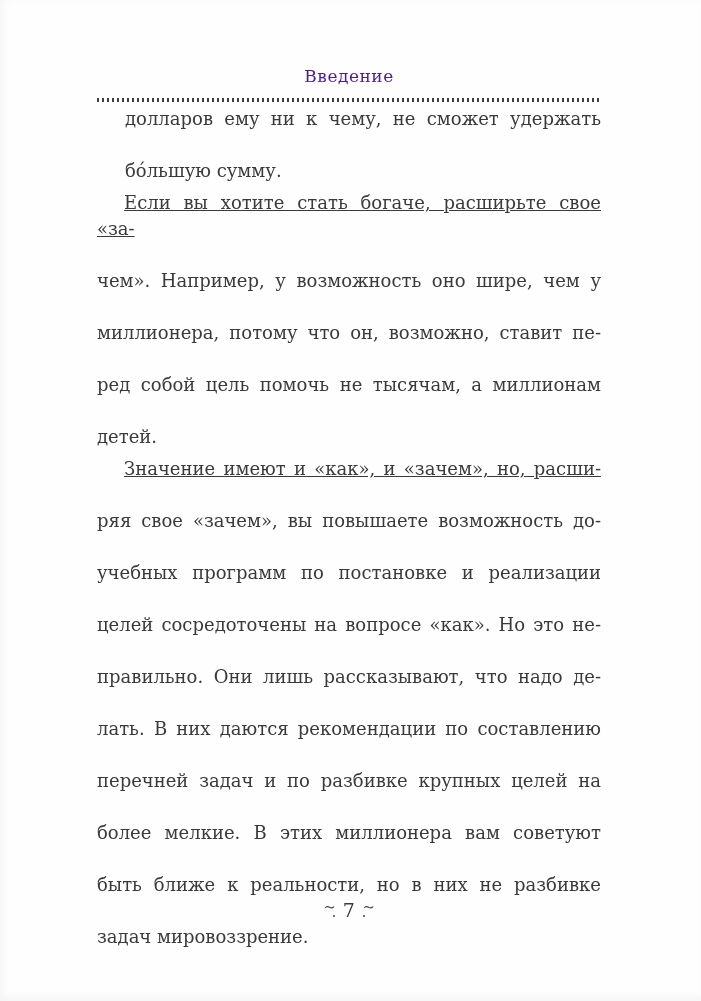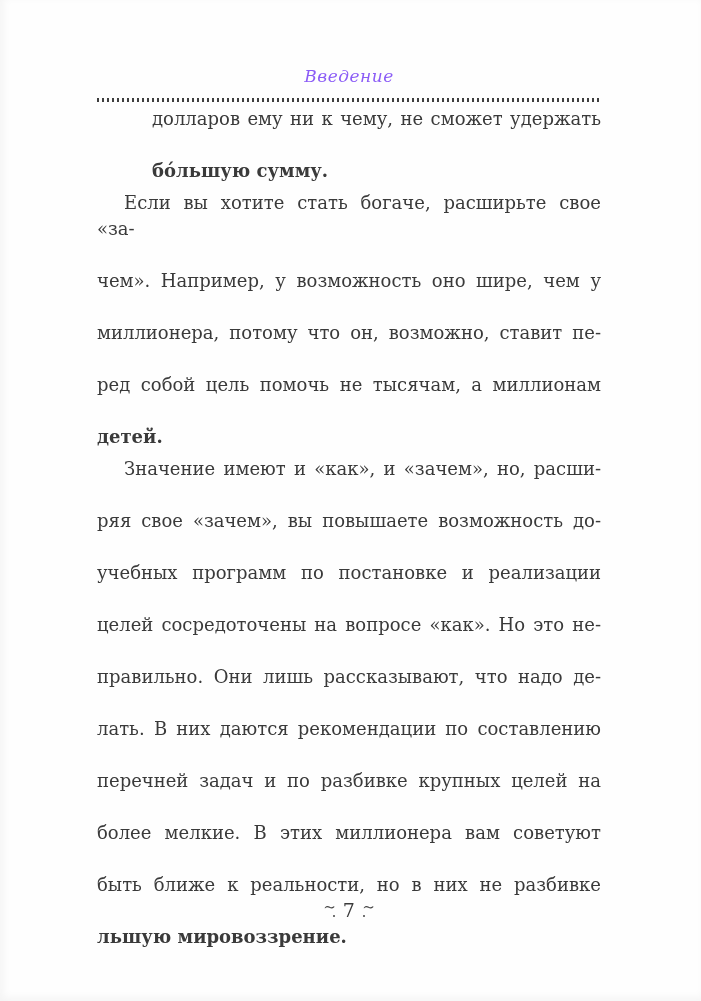--- a/index.html
+++ b/index.html
@@ -18,24 +18,23 @@
     box-shadow: inset 3px -3px 8px rgba(0,0,0,0.045);
     overflow: hidden;
   }
   
   .running-head {
     position: absolute;
     top: 66px;
     left: 97px;
     width: 504px;
     text-align: center;
-    font-style: italic;
     font-size: 17px;
     letter-spacing: 0.5px;
-    color: #8b5cf6;
+    color: #4c1d95;
   }
   .head-rule {
     position: absolute;
     top: 98px;
     left: 97px;
     width: 504px;
     height: 4px;
     background-image: repeating-linear-gradient(
       to right,
       #3e3e3e 0px, #3e3e3e 2px,
@@ -45,31 +44,31 @@
   
   .content {
     position: absolute;
     top: 106px;
     left: 97px;
     width: 504px;
     font-size: 18px;
     line-height: 26px;
   }
   .para { margin: 0 0 6px 0; }
-  .para.indent-left { margin-left: 55px; }
+  .para.indent-left { margin-left: 28px; }
   .line { text-align: justify; }
   
   .line:not(.last)::after {
     content: "";
     display: inline-block;
     width: 100%;
     height: 0;
   }
-  .line.first { text-indent: 27px; }
-  .line.last { text-align: left; font-weight: bold; }
+  .line.first { text-indent: 27px; text-decoration: underline; }
+  .line.last { text-align: left; }
   
   .folio {
     position: absolute;
     left: 97px;
     width: 504px;
     top: 896px;
     text-align: center;
     font-size: 19px;
     color: #3a3a3a;
   }
@@ -122,21 +121,21 @@
       <div class="para">
         <div class="line first">Значение имеют и «как», и «зачем», но, расши-</div>
         <div class="line">ряя свое «зачем», вы повышаете возможность до-</div>
         <div class="line">учебных программ по постановке и реализации</div>
         <div class="line">целей сосредоточены на вопросе «как». Но это не-</div>
         <div class="line">правильно. Они лишь рассказывают, что надо де-</div>
         <div class="line">лать. В них даются рекомендации по составлению</div>
         <div class="line">перечней задач и по разбивке крупных целей на</div>
         <div class="line">более мелкие. В этих миллионера вам советуют</div>
         <div class="line">быть ближе к реальности, но в них не разбивке</div>
-        <div class="line last">льшую мировоззрение.</div>
+        <div class="line last">задач мировоззрение.</div>
       </div>
     </div>
 
   <div class="folio">
     <span class="folio-inner">
       <span class="orn left">∼</span>
       <span class="page-number">7</span>
       <span class="orn right">∼</span>
     </span>
   </div>

